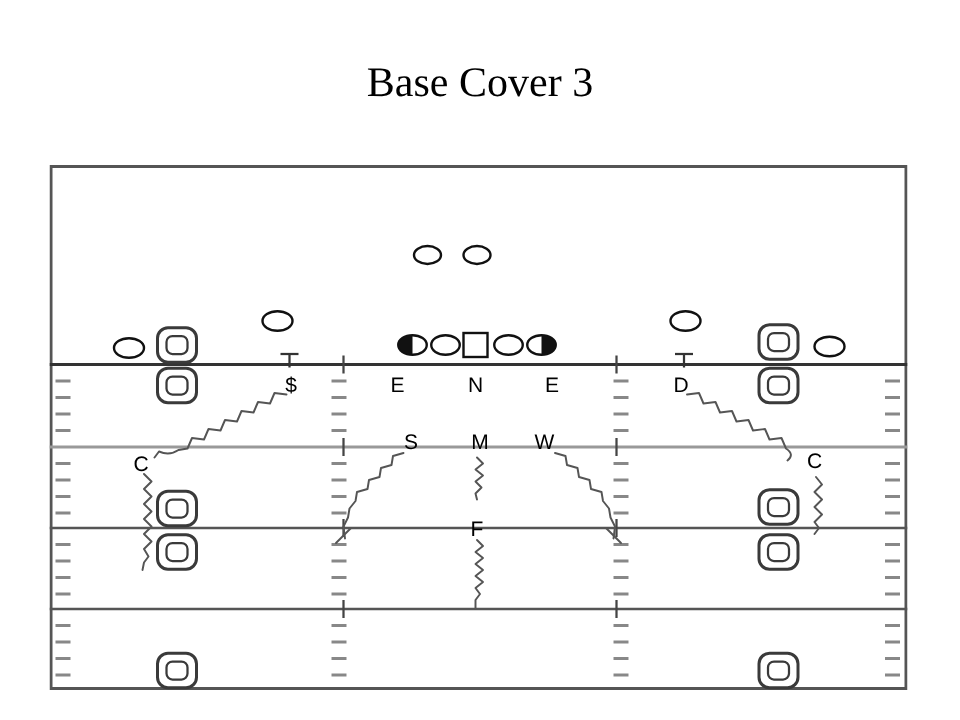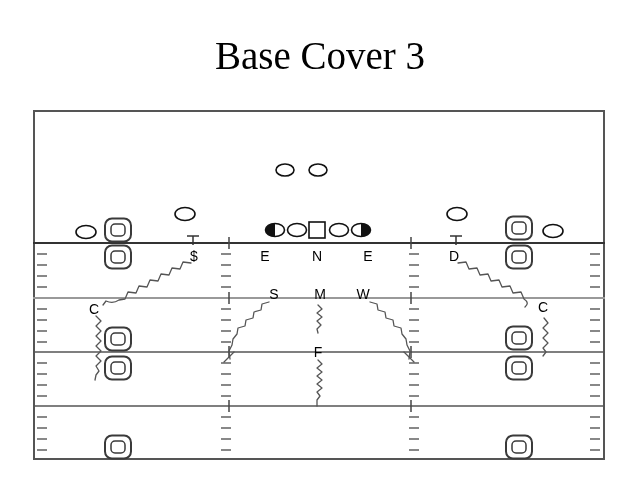--- a/index.html
+++ b/index.html
@@ -3,21 +3,21 @@
 <meta charset="utf-8">
 <style>
   html,body{margin:0;padding:0;}
   body{
     width:640px;height:480px;position:relative;overflow:hidden;
     background:#ffffff;font-family:"Liberation Sans",sans-serif;
   }
   .title{
     position:absolute;top:34px;left:0;width:640px;margin:0;
     text-align:center;font-family:"Liberation Serif","DejaVu Serif",serif;
-    font-weight:400;font-size:39px;line-height:44px;color:#000;
+    font-weight:400;font-size:28px;line-height:44px;color:#000;
   }
   .field{
     position:absolute;left:33px;top:110px;width:572px;height:350px;
   }
   .field svg{display:block}
   text.pos{
     font-family:"Liberation Sans","DejaVu Sans",sans-serif;
     font-size:14px;fill:#000;
   }
 </style>

